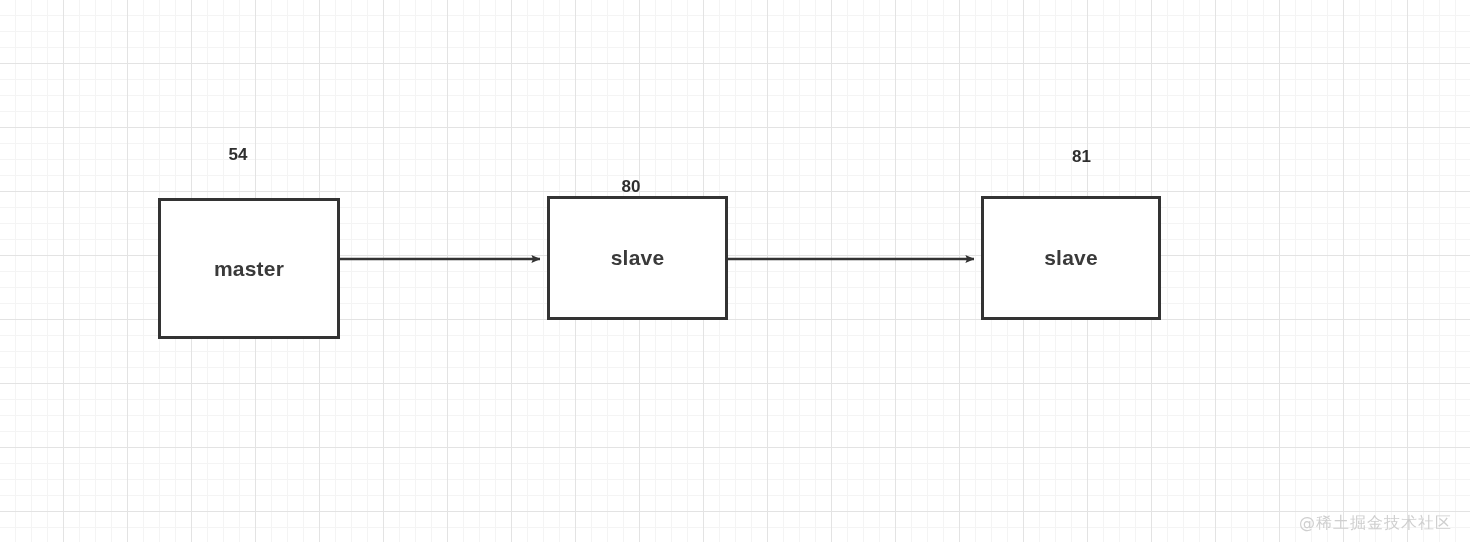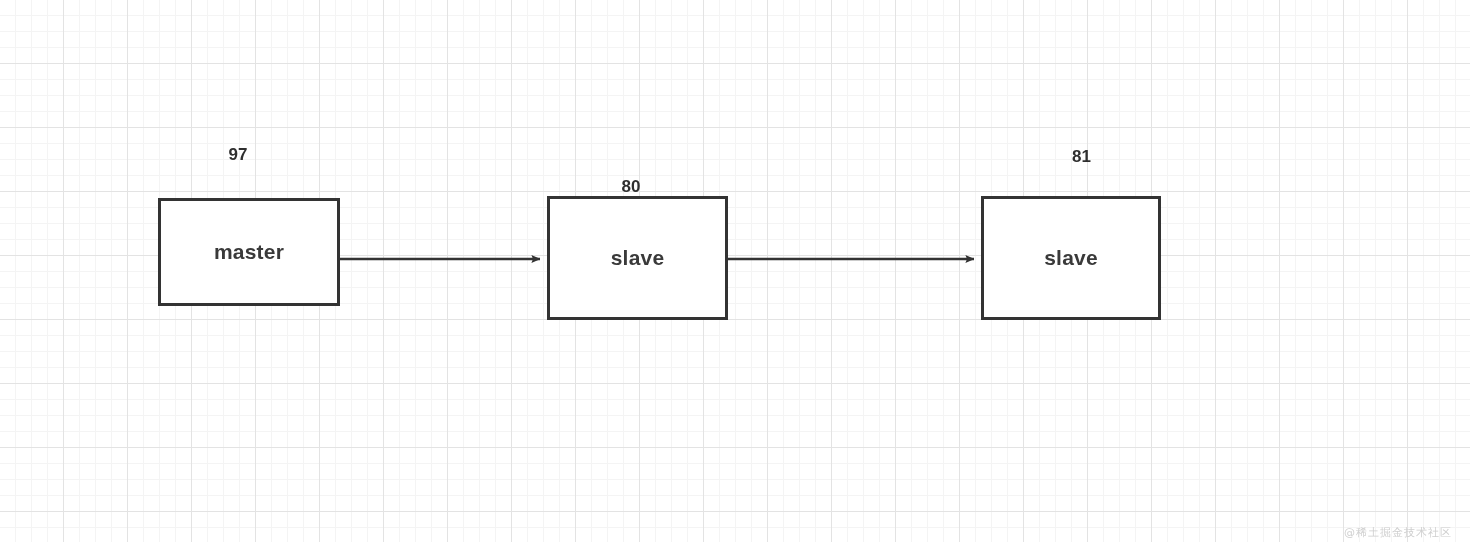--- a/index.html
+++ b/index.html
@@ -64,22 +64,22 @@
     font-weight: bold;
     color: #2f2f2f;
     white-space: nowrap;
     text-align: center;
     transform: translateX(-50%);
   }
 
   #watermark {
     position: absolute;
     right: 18px;
-    bottom: 2px;
-    font-size: 11px;
+    bottom: 8px;
+    font-size: 16px;
     color: #cfcfcf;
     letter-spacing: 1px;
     white-space: nowrap;
     user-select: none;
     font-family: "DejaVu Sans", "Liberation Sans", sans-serif;
   }
 </style>
 </head>
 <body>
 
@@ -90,27 +90,27 @@
       <marker id="arrowhead" markerWidth="9" markerHeight="8" refX="8.6" refY="4" orient="auto" markerUnits="userSpaceOnUse">
         <path d="M0,0 L9,4 L0,8 L1.6,4 Z" fill="#333333"></path>
       </marker>
     </defs>
 
     <line x1="340" y1="259" x2="540" y2="259" stroke="#333333" stroke-width="2.4" marker-end="url(#arrowhead)"></line>
 
     <line x1="728" y1="259" x2="974" y2="259" stroke="#333333" stroke-width="2.4" marker-end="url(#arrowhead)"></line>
   </svg>
 
-  <div class="port-label" style="left:238px; top:145px;">97</div>
+  <div class="port-label" style="left:238px; top:145px;">54</div>
 
   <div class="port-label" style="left:631px; top:147px;margin-top:30px;">80</div>
 
   <div class="port-label" style="left:1071px; top:147px;padding-left:21px;">81</div>
 
-  <div class="node-box" style="left:158px; top:198px; width:182px; height:108px;">
+  <div class="node-box" style="left:158px; top:198px; width:182px; height:141px;">
     <span class="node-label">master</span>
   </div>
 
   <div class="node-box" style="left:547px; top:196px; width:181px; height:124px;">
     <span class="node-label">slave</span>
   </div>
 
   <div class="node-box" style="left:981px; top:196px; width:180px; height:124px;">
     <span class="node-label">slave</span>
   </div>

